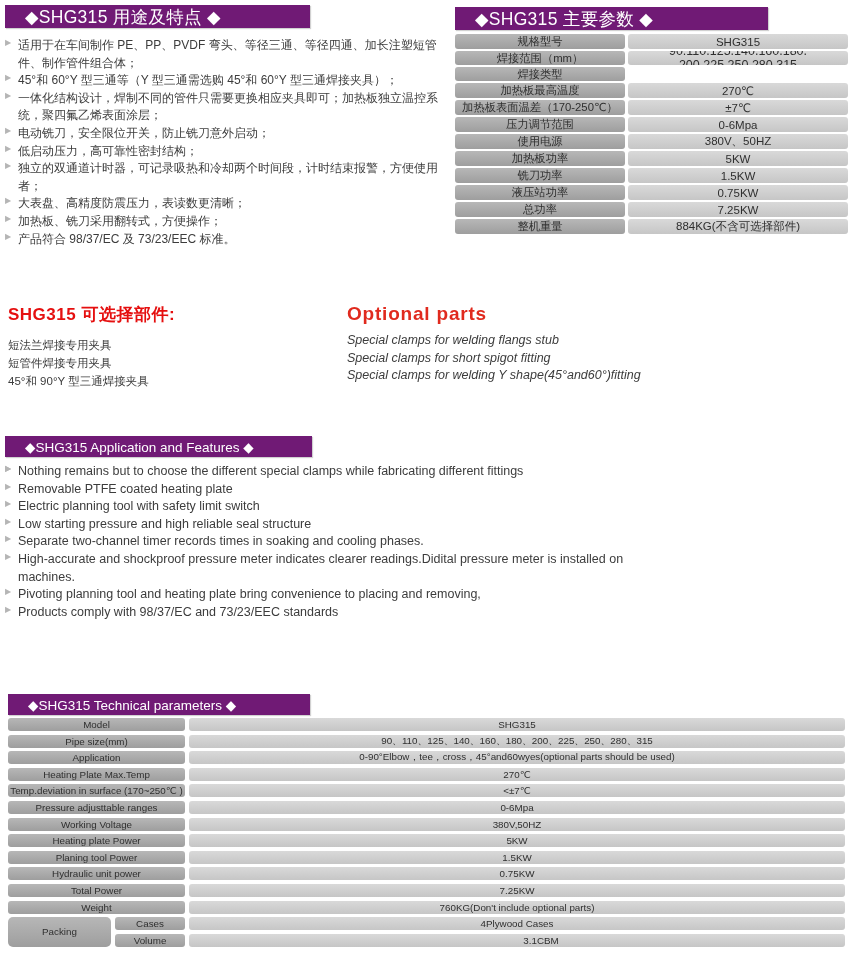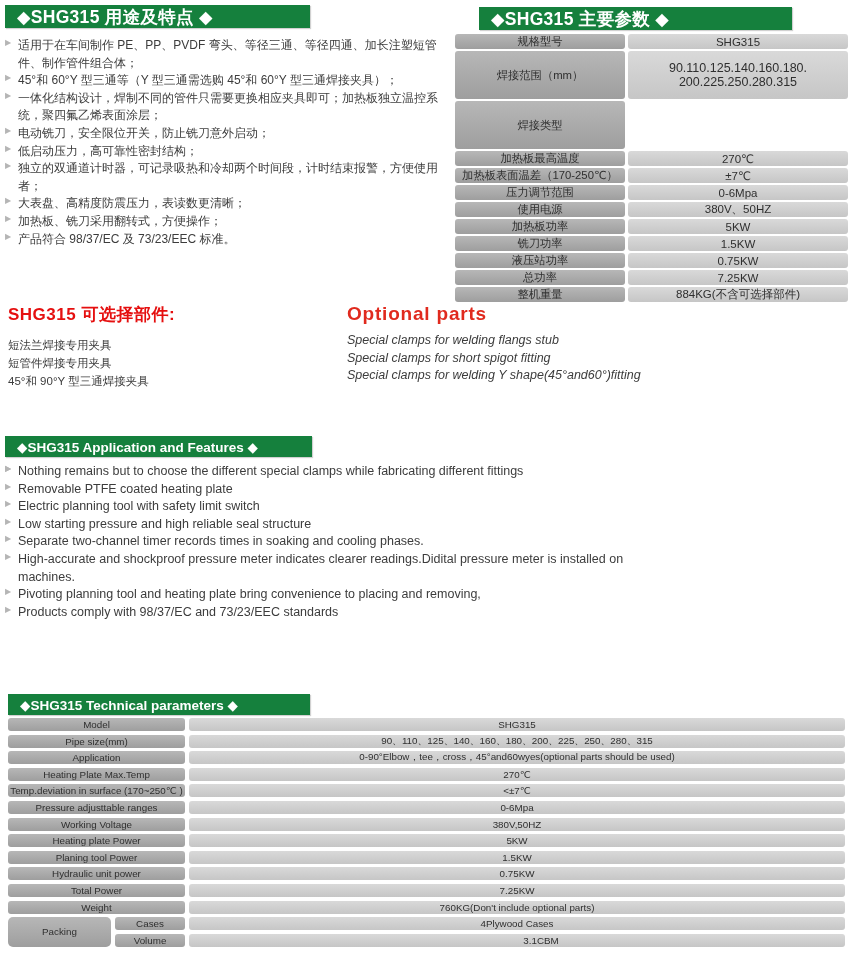--- a/index.html
+++ b/index.html
@@ -5,22 +5,22 @@
   html,body{margin:0;padding:0;}
   body{
     width:850px;height:958px;background:#ffffff;
     font-family:"Liberation Sans","DejaVu Sans",sans-serif;
     color:#3c3c3c;position:relative;overflow:hidden;
   }
   .abs{position:absolute;}
 
   
   .hbar{
-    background:#15803d;color:#ffffff;font-weight:bold;
-    display:flex;align-items:center;padding-left:12px;box-sizing:border-box;
+    background:#701a75;color:#ffffff;font-weight:normal;
+    display:flex;align-items:center;padding-left:20px;box-sizing:border-box;
     box-shadow:1px 1px 1px rgba(0,0,0,0.18);
     white-space:nowrap;
   }
   .hbar.big{height:23px;font-size:17.5px;letter-spacing:0.3px;}
   .hbar.small{height:21px;font-size:13.5px;}
 
   
   .blist{list-style:none;margin:0;padding:0;}
   .bullet{position:relative;padding-left:13px;}
   .bullet .tri{
@@ -36,21 +36,21 @@
     border-radius:3px;display:flex;flex-direction:column;
     align-items:center;justify-content:center;text-align:center;
     box-sizing:border-box;overflow:hidden;
   }
   .lab{background:linear-gradient(#b7b7b7,#9e9e9e);color:#2f2f2f;}
   .val{background:linear-gradient(#d9d9d9,#c6c6c6);color:#2f2f2f;}
 
   
   .mp{row-gap:2px;margin-top:4px;}
   .mp .prow{column-gap:3px;height:15px;}
-  .mp .prow.tall{height:48px;}
+  .mp .prow.tall{height:14px;}
   .mp .lab{width:170px;font-size:11.3px;}
   .mp .val{width:220px;font-size:11.5px;}
   .mp .vl-big{font-size:12.5px;line-height:14px;}
   .mp .vl-mid{font-size:10.5px;line-height:13px;}
   .mp .vl-small{font-size:9.3px;line-height:12px;white-space:nowrap;}
 
   
   .opt-title-zh{color:#e50f0f;font-size:17px;font-weight:bold;letter-spacing:0.5px;}
   .opt-title-en{color:#e02a1e;font-size:19px;font-weight:bold;letter-spacing:0.8px;}
   .opt-items{margin-top:10px;}
@@ -81,21 +81,21 @@
     <li class="bullet"><span class="tri">▶</span><span>电动铣刀，安全限位开关，防止铣刀意外启动；</span></li>
     <li class="bullet"><span class="tri">▶</span><span>低启动压力，高可靠性密封结构；</span></li>
     <li class="bullet"><span class="tri">▶</span><span>独立的双通道计时器，可记录吸热和冷却两个时间段，计时结束报警，方便使用者；</span></li>
     <li class="bullet"><span class="tri">▶</span><span>大表盘、高精度防震压力，表读数更清晰；</span></li>
     <li class="bullet"><span class="tri">▶</span><span>加热板、铣刀采用翻转式，方便操作；</span></li>
     <li class="bullet"><span class="tri">▶</span><span>产品符合 98/37/EC 及 73/23/EEC 标准。</span></li>
   </ul>
 </div>
 
 <div class="abs" style="left:455px;top:7px;width:393px;">
-  <div class="hbar big" style="width:313px;margin-left:24px;">◆SHG315 主要参数 ◆</div>
+  <div class="hbar big" style="width:313px;">◆SHG315 主要参数 ◆</div>
   <div class="ptable mp">
     <div class="prow">
       <div class="pcell lab">规格型号</div>
       <div class="pcell val">SHG315</div>
     </div>
     <div class="prow tall">
       <div class="pcell lab">焊接范围（mm）</div>
       <div class="pcell val">
         <span class="vl-big">90.110.125.140.160.180.</span>
         <span class="vl-big">200.225.250.280.315</span>

